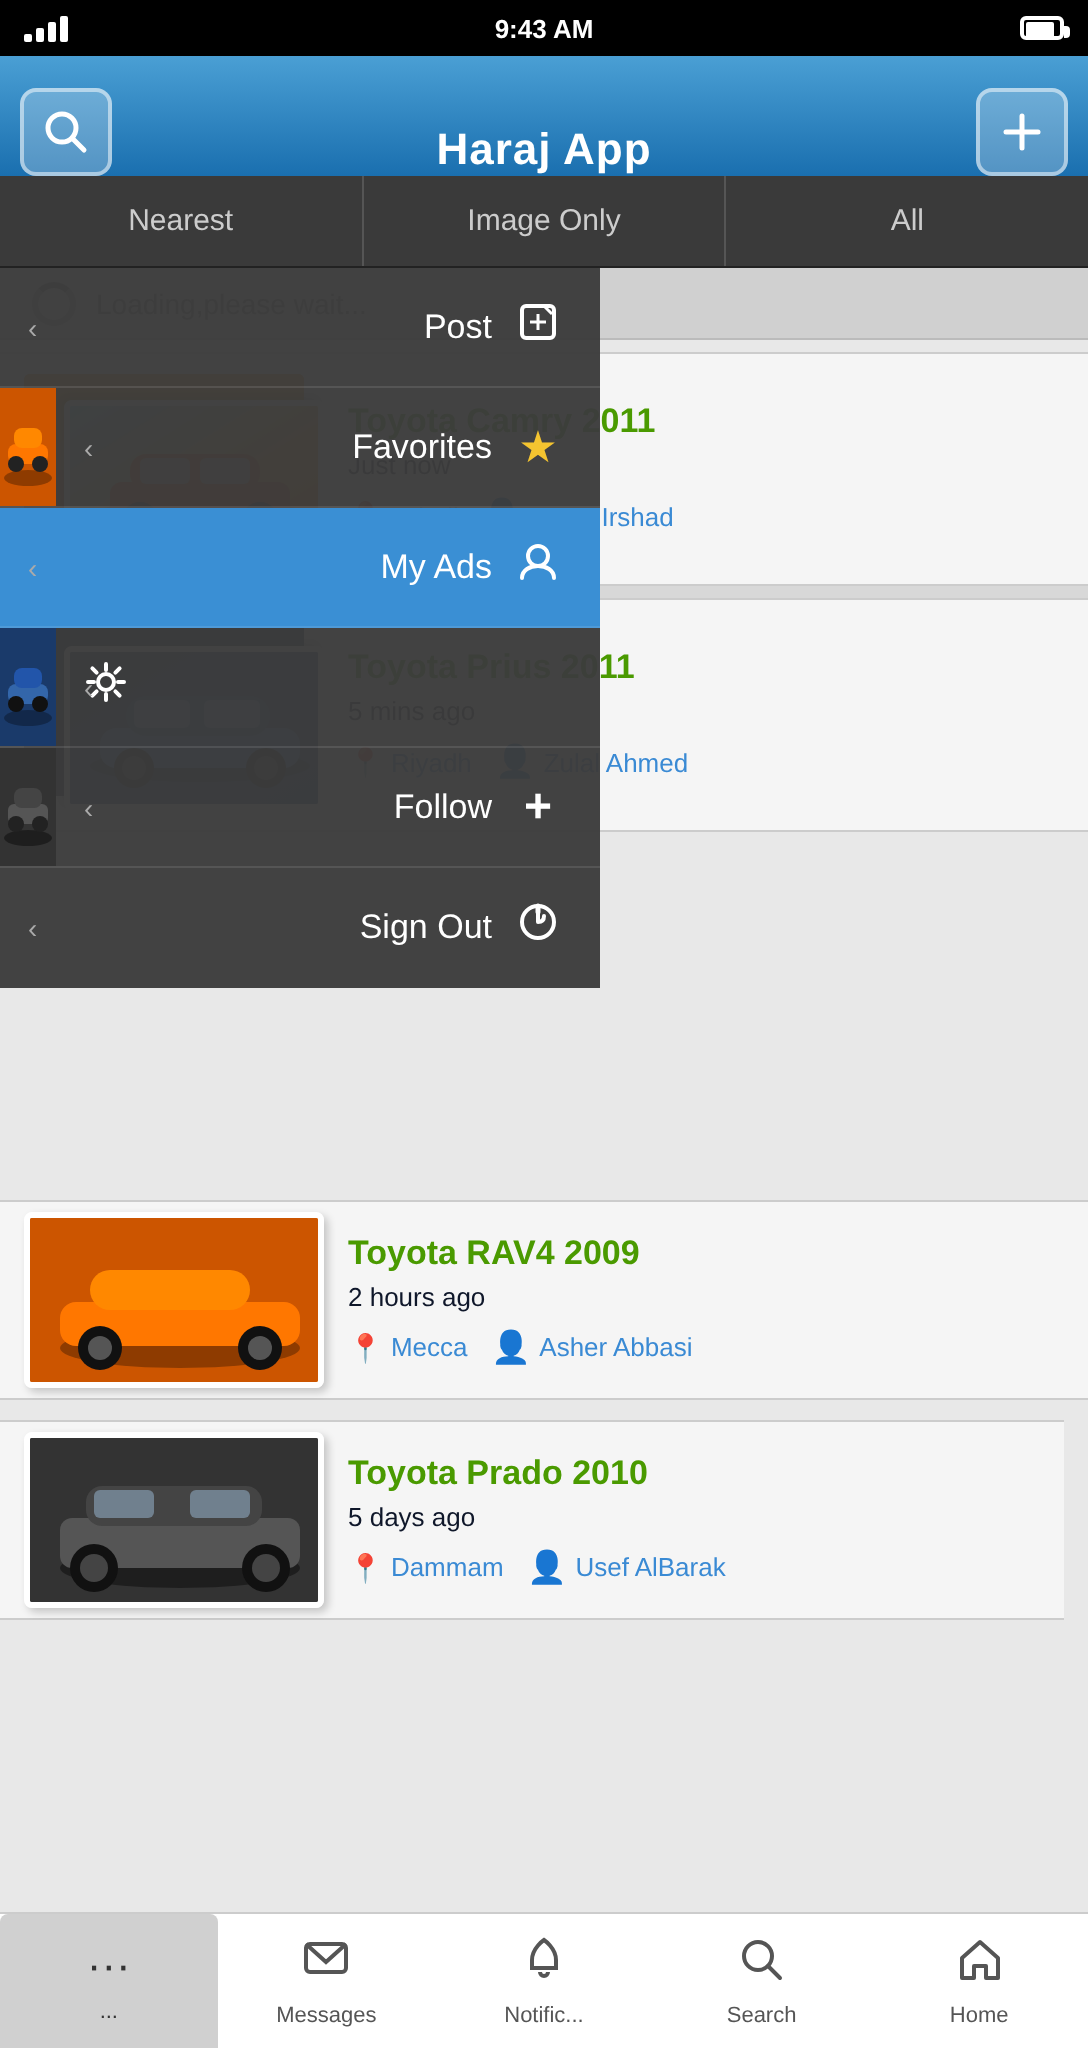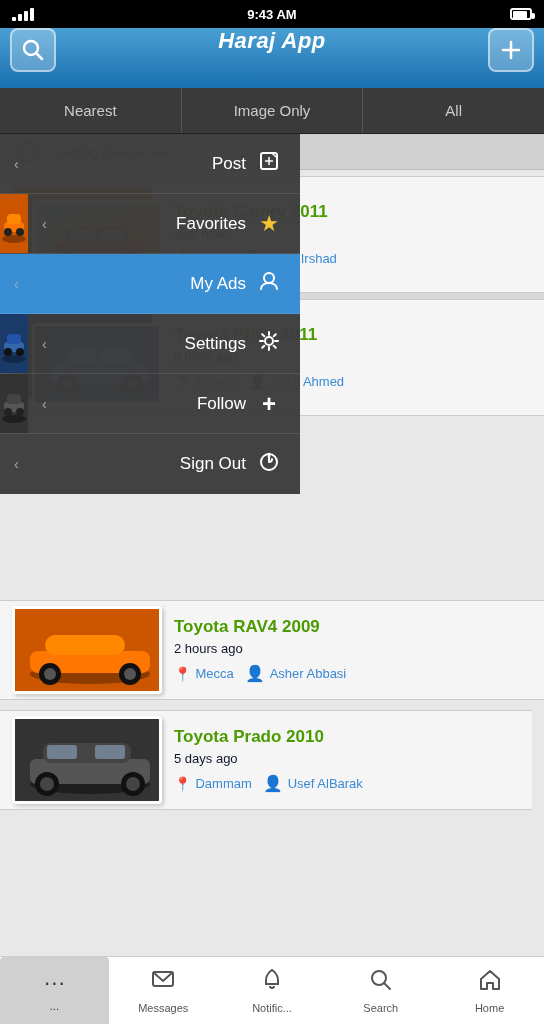--- a/index.html
+++ b/index.html
@@ -59,24 +59,23 @@
       width: 14px; height: 8px;
       background: #fff;
       border-radius: 1px;
     }
 
     
     .header {
       background: linear-gradient(180deg, #4a9fd4 0%, #1a6faf 100%);
       height: 60px;
       display: flex;
-      align-items: flex-start;
+      align-items: flex-end;
       justify-content: space-between;
       padding: 0 10px;
-      font-style: italic;
     }
     .header-search-btn {
       background: rgba(255,255,255,0.25);
       border: 2px solid rgba(255,255,255,0.5);
       border-radius: 8px;
       width: 46px; height: 44px;
       display: flex; align-items: center; justify-content: center;
       cursor: pointer;
       color: #fff;
       font-size: 20px;
@@ -494,21 +493,20 @@
       <svg width="28" height="60" viewBox="0 0 28 60">
         <rect width="28" height="60" fill="#1a3a6a"></rect>
         <ellipse cx="14" cy="45" rx="12" ry="4" fill="rgba(0,0,0,0.3)"></ellipse>
         <rect x="4" y="28" width="20" height="10" rx="4" fill="#3366aa"></rect>
         <rect x="7" y="20" width="14" height="10" rx="4" fill="#2255aa"></rect>
         <circle cx="8" cy="38" r="4" fill="#111"></circle>
         <circle cx="20" cy="38" r="4" fill="#111"></circle>
       </svg>
     </div>
     <span class="chevron" style="left:42px">‹</span>
-    <span class="menu-item-label">Settings</span>
     <span class="menu-item-icon">
       <svg width="22" height="22" viewBox="0 0 22 22" fill="none">
         <circle cx="11" cy="11" r="4" stroke="white" stroke-width="2"></circle>
         <path d="M11 2 L11 5 M11 17 L11 20 M2 11 L5 11 M17 11 L20 11 M4.2 4.2 L6.3 6.3 M15.7 15.7 L17.8 17.8 M17.8 4.2 L15.7 6.3 M6.3 15.7 L4.2 17.8" stroke="white" stroke-width="2" stroke-linecap="round"></path>
       </svg>
     </span>
   </div>
 
   <div class="menu-item menu-follow">
     <div class="mini-car-thumb mini-car-3">

